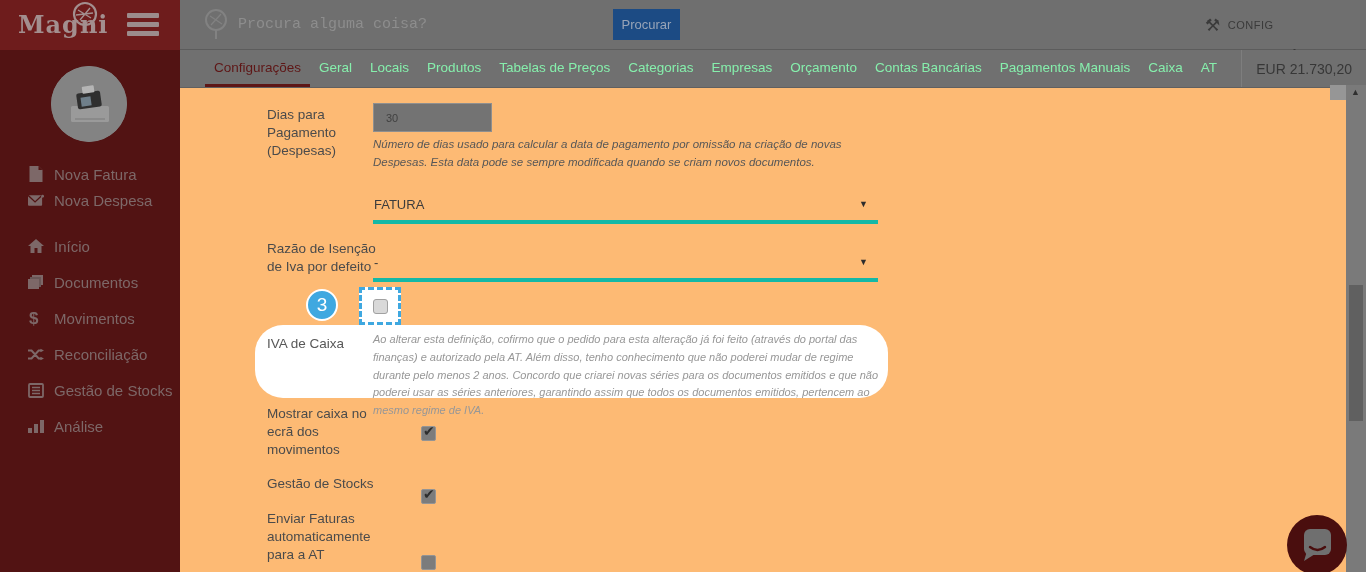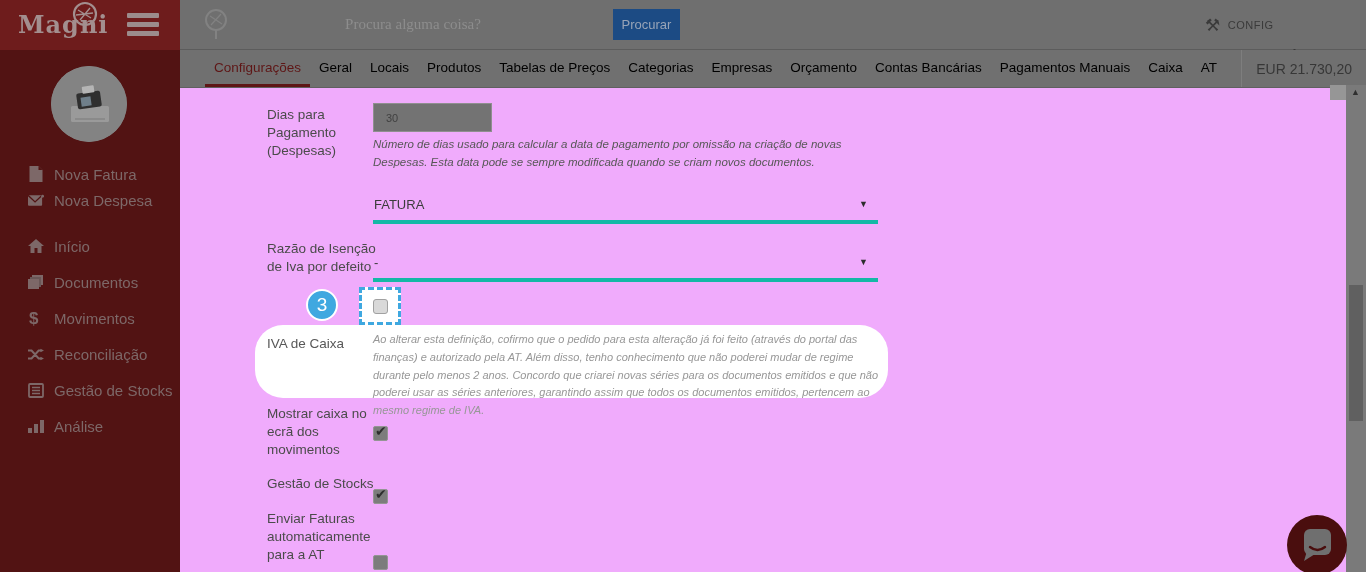--- a/index.html
+++ b/index.html
@@ -20,44 +20,44 @@
   .side-item { left:28px; width:150px; height:24px; display:flex; align-items:center;
     gap:10px; color:#7d6868; font-size:15px; cursor:pointer; }
   .side-item svg { flex:0 0 16px; }
 
   
   #topbar { left:180px; top:0; width:1186px; height:50px; background:#6f6f6f;
     border-bottom:1px solid #5c5c5c; }
   #search-icon { left:20px; top:7px; }
   #search-input { left:58px; top:8px; width:350px; height:32px; background:transparent;
     border:none; outline:none; font-size:15px; color:#4a4a4a;
-    font-family:Liberation Serif, serif;text-align:center; }
+    font-family:Liberation Mono, monospace; }
   #search-input::placeholder { color:#8d8d8d; opacity:1; }
   #search-btn { left:433px; top:9px; width:67px; height:31px; background:#1c4b84;
     color:#98a4b7; font-size:13px; border:none; cursor:pointer;
     font-family:"Liberation Sans", sans-serif; }
   .topbar-action { top:0; height:50px; display:flex; align-items:center; gap:7px;
     color:#3a3a3a; font-size:11px; letter-spacing:.5px; cursor:pointer; }
   #config-action { left:1025px; }
   #logout-action { left:1107px;margin-top:32px; }
   #config-action .glyph { font-size:17px; }
 
   
   #tabbar { left:180px; top:50px; width:1186px; height:38px; background:#707070;
     border-bottom:1px solid #606060; display:flex; align-items:stretch; }
   #tabs { display:flex; margin-left:25px; }
   .tab { display:flex; align-items:center; padding:0 9px; font-size:13.5px;
-    color:#000000; cursor:pointer; white-space:nowrap; border-bottom:3px solid transparent; }
+    color:#86efac; cursor:pointer; white-space:nowrap; border-bottom:3px solid transparent; }
   .tab.active { color:#5e1616; border-bottom-color:#5e1616; }
   #balance-box { margin-left:auto; display:flex; align-items:center;
     border-left:1px solid #7e7e7e; padding:0 14px; min-width:108px; }
   #balance { color:#373737; font-size:14px; }
 
   
-  #content { left:180px; top:88px; width:1186px; height:484px; background:#f0abfc; }
+  #content { left:180px; top:88px; width:1186px; height:484px; background:#fdba74;padding-left:48px; }
   .f-label { left:87px; width:104px; color:#4b4b4b; font-size:13.5px; line-height:1.35; }
   #days-input { left:193px; top:15px; width:119px; height:29px; background:#737373;
     border:1px solid #8f8f8f; color:#414141; font-size:11px; padding-left:12px;
     font-family:"Liberation Sans", sans-serif; }
   .help-text { left:193px; width:492px; font-style:italic; font-size:11.5px;
     color:#575757; line-height:1.55; }
   .select { left:193px; width:505px; border-bottom:4px solid #14b8a6;
     padding:6px 0 8px 1px; font-size:13px; color:#3c3c3c; cursor:pointer; }
   .select .caret { position:absolute; right:10px; top:8px; font-size:9px; color:#2c2c2c; }
   .cbox { width:15px; height:15px; background:#7c7c7c; border:1px solid #949494;

